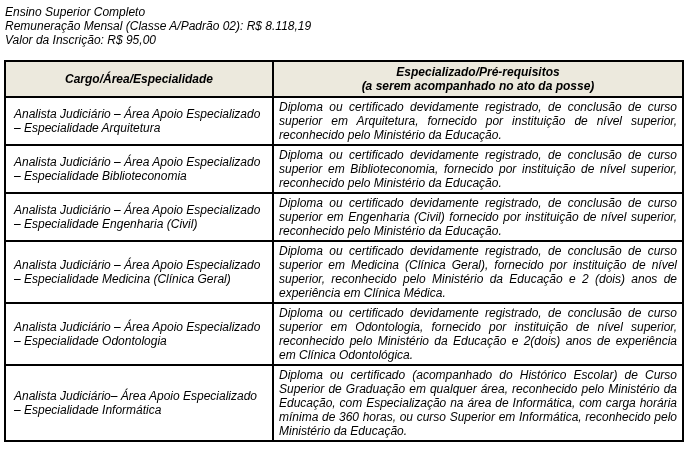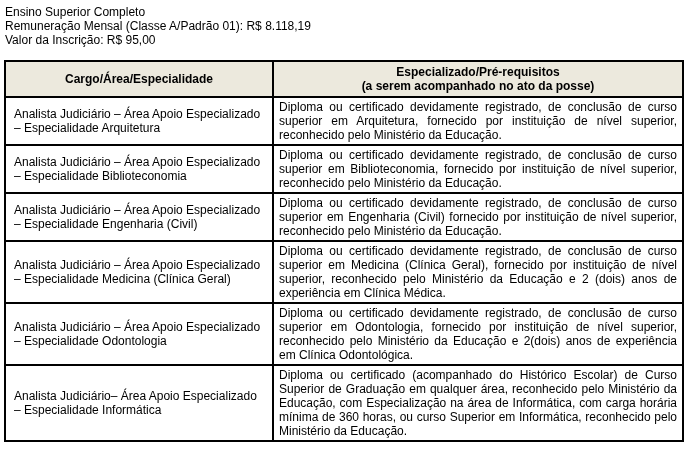--- a/index.html
+++ b/index.html
@@ -16,20 +16,21 @@
     color: var(--text);
     font-family: "Liberation Sans", "DejaVu Sans", sans-serif;
   }
   body {
     width: 685px;
     height: 467px;
     overflow: hidden;
   }
   .doc {
     padding: 5px 6px 0 4px;
+    font-style: italic;
   }
   .intro {
     font-size: 12px;
     line-height: 14px;
     padding-left: 1px;
   }
   table.positions {
     border-collapse: collapse;
     table-layout: fixed;
     width: 678px;
@@ -61,21 +62,21 @@
     border-radius: 14px;
   }
 </style>
 </head>
 <body>
 
 <div class="doc">
 
   <div class="intro">
     <div>Ensino Superior Completo</div>
-    <div>Remuneração Mensal (Classe A/Padrão 01): R$ 8.118,19</div>
+    <div>Remuneração Mensal (Classe A/Padrão 02): R$ 8.118,19</div>
     <div>Valor da Inscrição: R$ 95,00</div>
   </div>
 
   <table class="positions">
     <colgroup>
         <col class="c1">
         <col class="c2">
       </colgroup>
     <thead>
       <tr>

